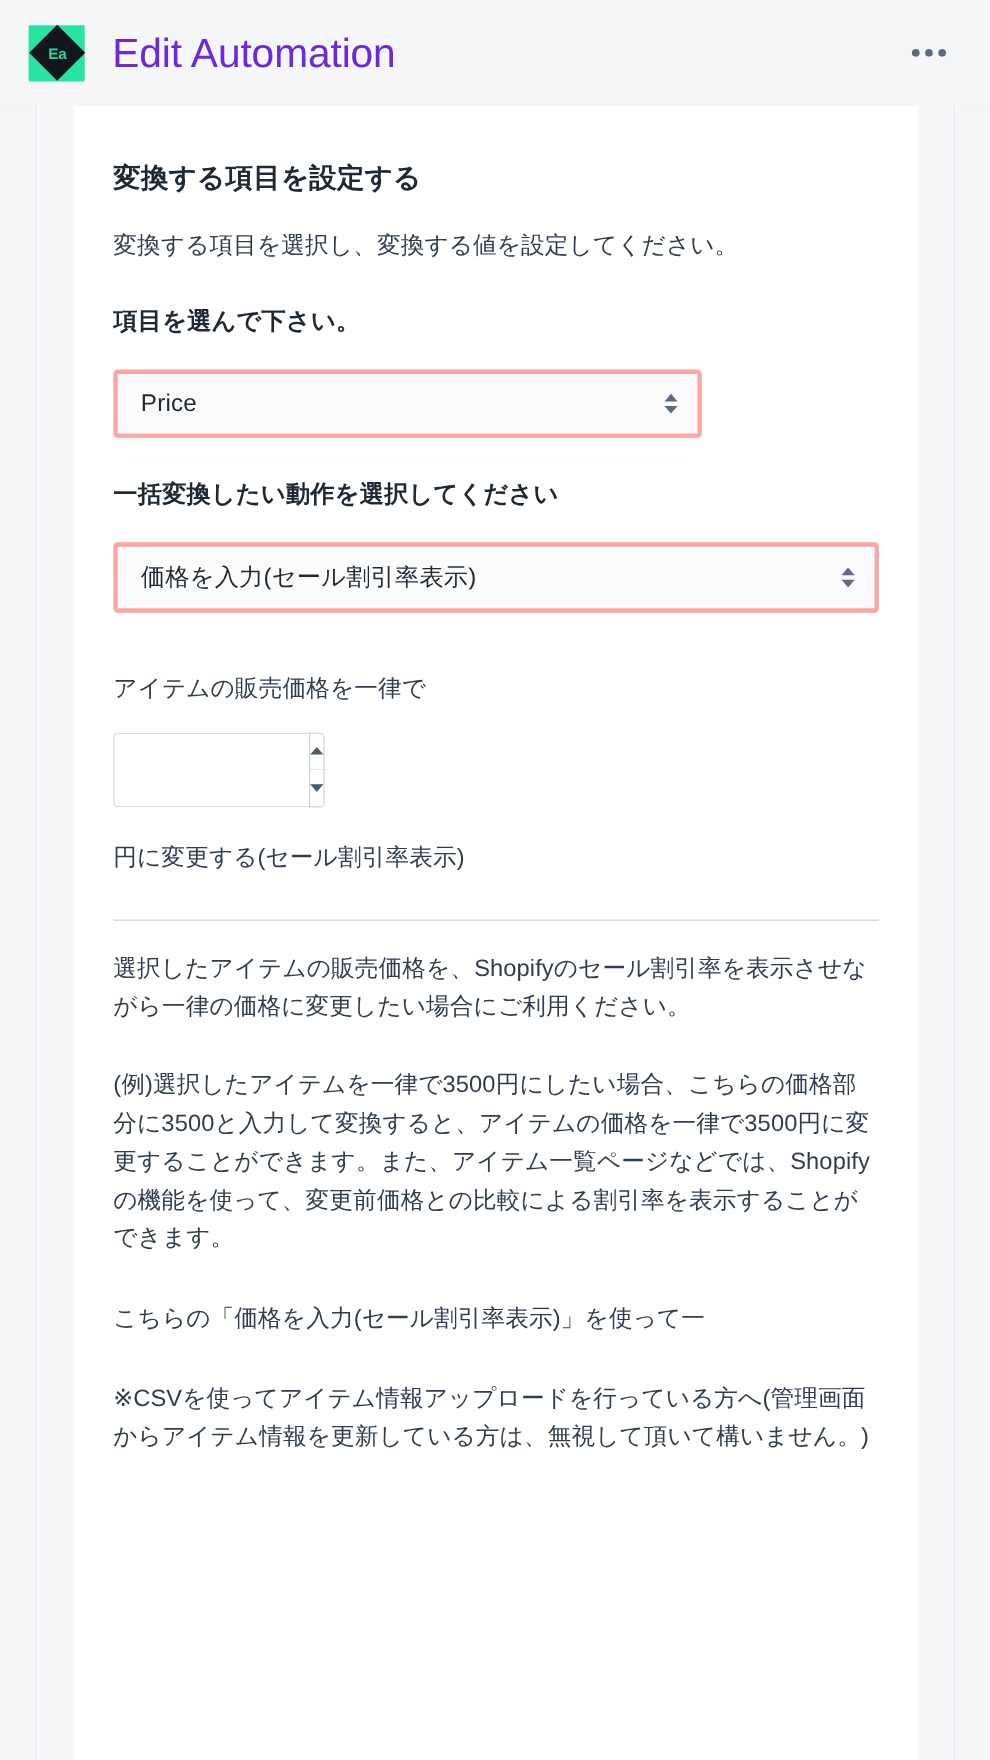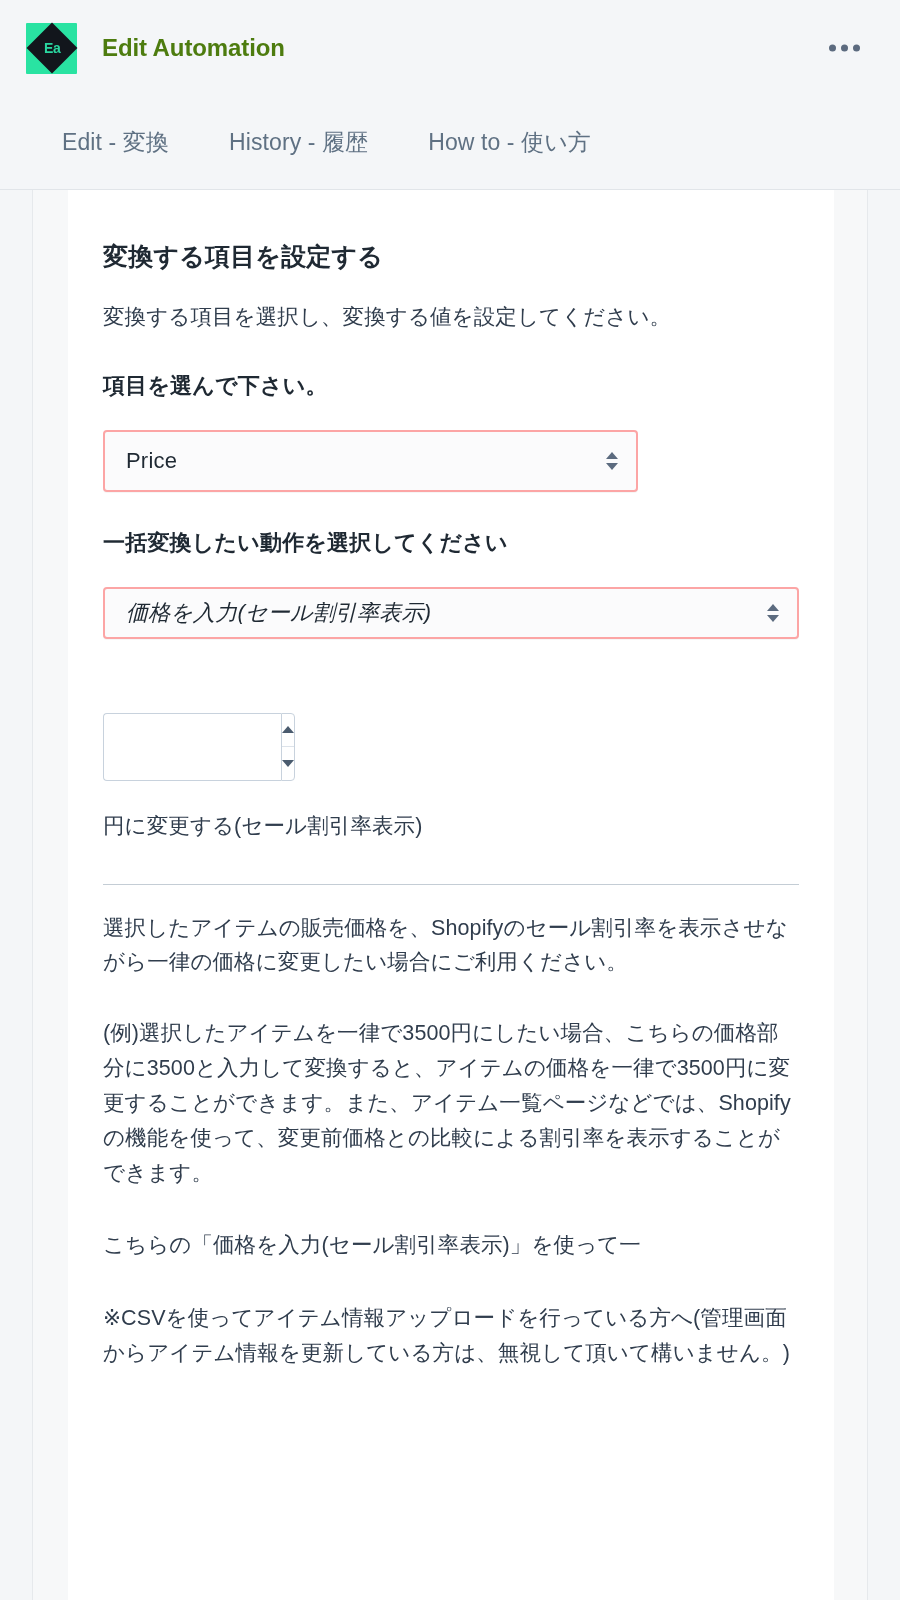--- a/index.html
+++ b/index.html
@@ -61,23 +61,23 @@
     transform: rotate(-45deg);
     color: #2ad7a0;
     font-size: 14px;
     font-weight: 700;
     letter-spacing: -0.3px;
     line-height: 1;
   }
 
   .app-title {
     margin-left: 25px;
-    font-size: 24px;
-    font-weight: 700;
-    color: #4d7c0f;
+    font-size: 37px;
+    font-weight: 400;
+    color: #6d28d9;
     letter-spacing: -0.1px;
     line-height: 1;
   }
 
   .more-btn {
     position: absolute;
     right: 36px;
     top: 50%;
     transform: translateY(-50%);
     display: flex;
@@ -180,28 +180,28 @@
 
   .spacer-28 { height: 28px; }
   .spacer-22 { height: 22px; }
   .spacer-34 { height: 34px; }
   .spacer-52 { height: 52px; }
 
   
   .select-wrap {
     position: relative;
     background: #fbfbfc;
-    border: 2px solid #fca5a5;
+    border: 4px solid #fca5a5;
     border-radius: 4px;
     display: flex;
     align-items: center;
     box-shadow: 0 1px 0 rgba(22,29,37,0.04);
   }
   .select-wrap.narrow { width: 535px; height: 62px; padding: 0 44px 0 21px; }
-  .select-wrap.wide   { width: 100%;  height: 52px; padding: 0 44px 0 21px; font-style: italic; }
+  .select-wrap.wide   { width: 100%;  height: 64px; padding: 0 44px 0 21px; }
 
   .select-value {
     font-size: 22px;
     color: #1f2933;
     line-height: 1;
     white-space: nowrap;
     overflow: hidden;
     text-overflow: ellipsis;
     letter-spacing: 0.2px;
   }
@@ -283,25 +283,20 @@
       </div>
     </div>
     <div class="app-title">Edit Automation</div>
     <div class="more-btn">
       <i></i>
         <i></i>
         <i></i>
     </div>
   </div>
 
-  <div class="tabbar">
-    <div class="tab">Edit - 変換</div>
-    <div class="tab">History - 履歴</div>
-    <div class="tab">How to - 使い方</div>
-  </div>
 
   <div class="content-area">
 
     <div class="rail-fill left"></div>
     <div class="rail-fill right"></div>
     <div class="rail left"></div>
     <div class="rail right"></div>
 
     <div class="card">
 
@@ -332,20 +327,21 @@
       <div class="select-wrap wide">
         <span class="select-value">価格を入力(セール割引率表示)</span>
         <span class="chev-stack">
           <span class="chev-up"></span>
             <span class="chev-dn"></span>
         </span>
       </div>
 
       <div class="spacer-52"></div>
 
+      <p class="body-text">アイテムの販売価格を一律で</p>
 
       <div class="spacer-22"></div>
 
       <div class="number-row">
         <input class="number-field" type="text" value="" style="">
         <div class="stepper">
           <div class="step-btn top">
             <span class="s-up"></span>
           </div>
           <div class="step-btn">

